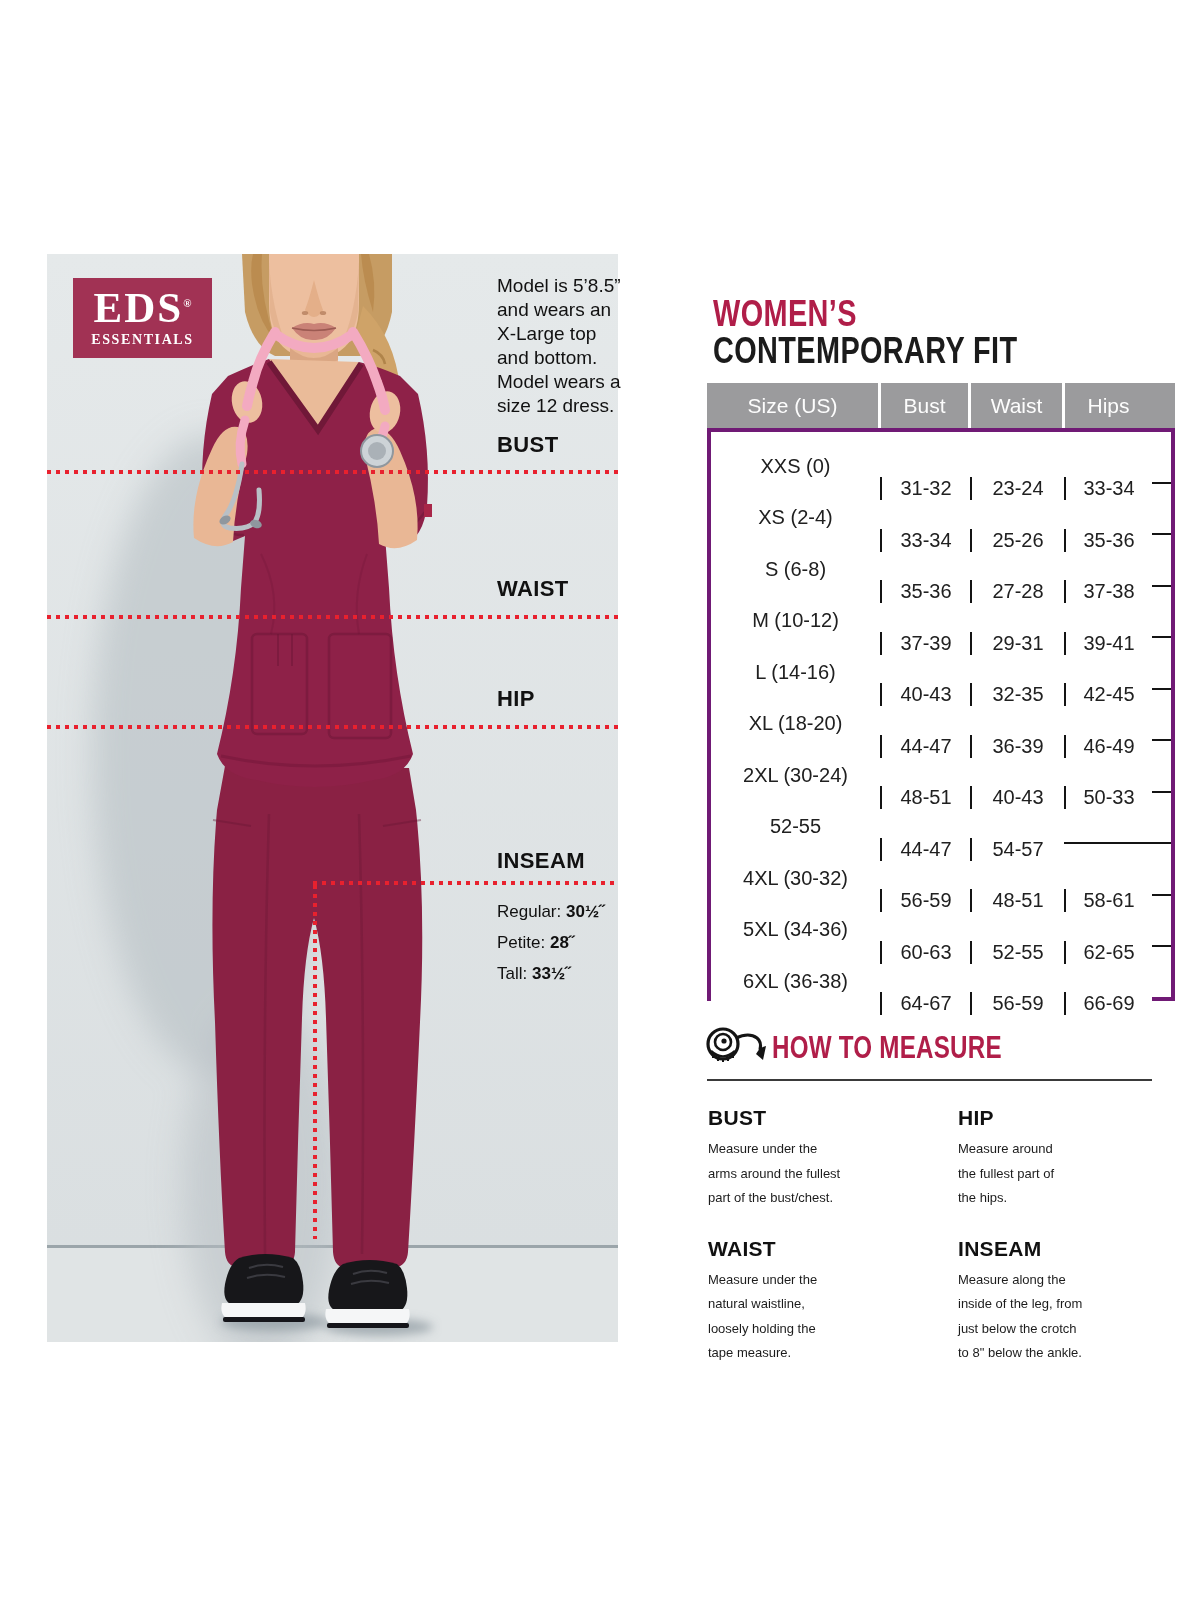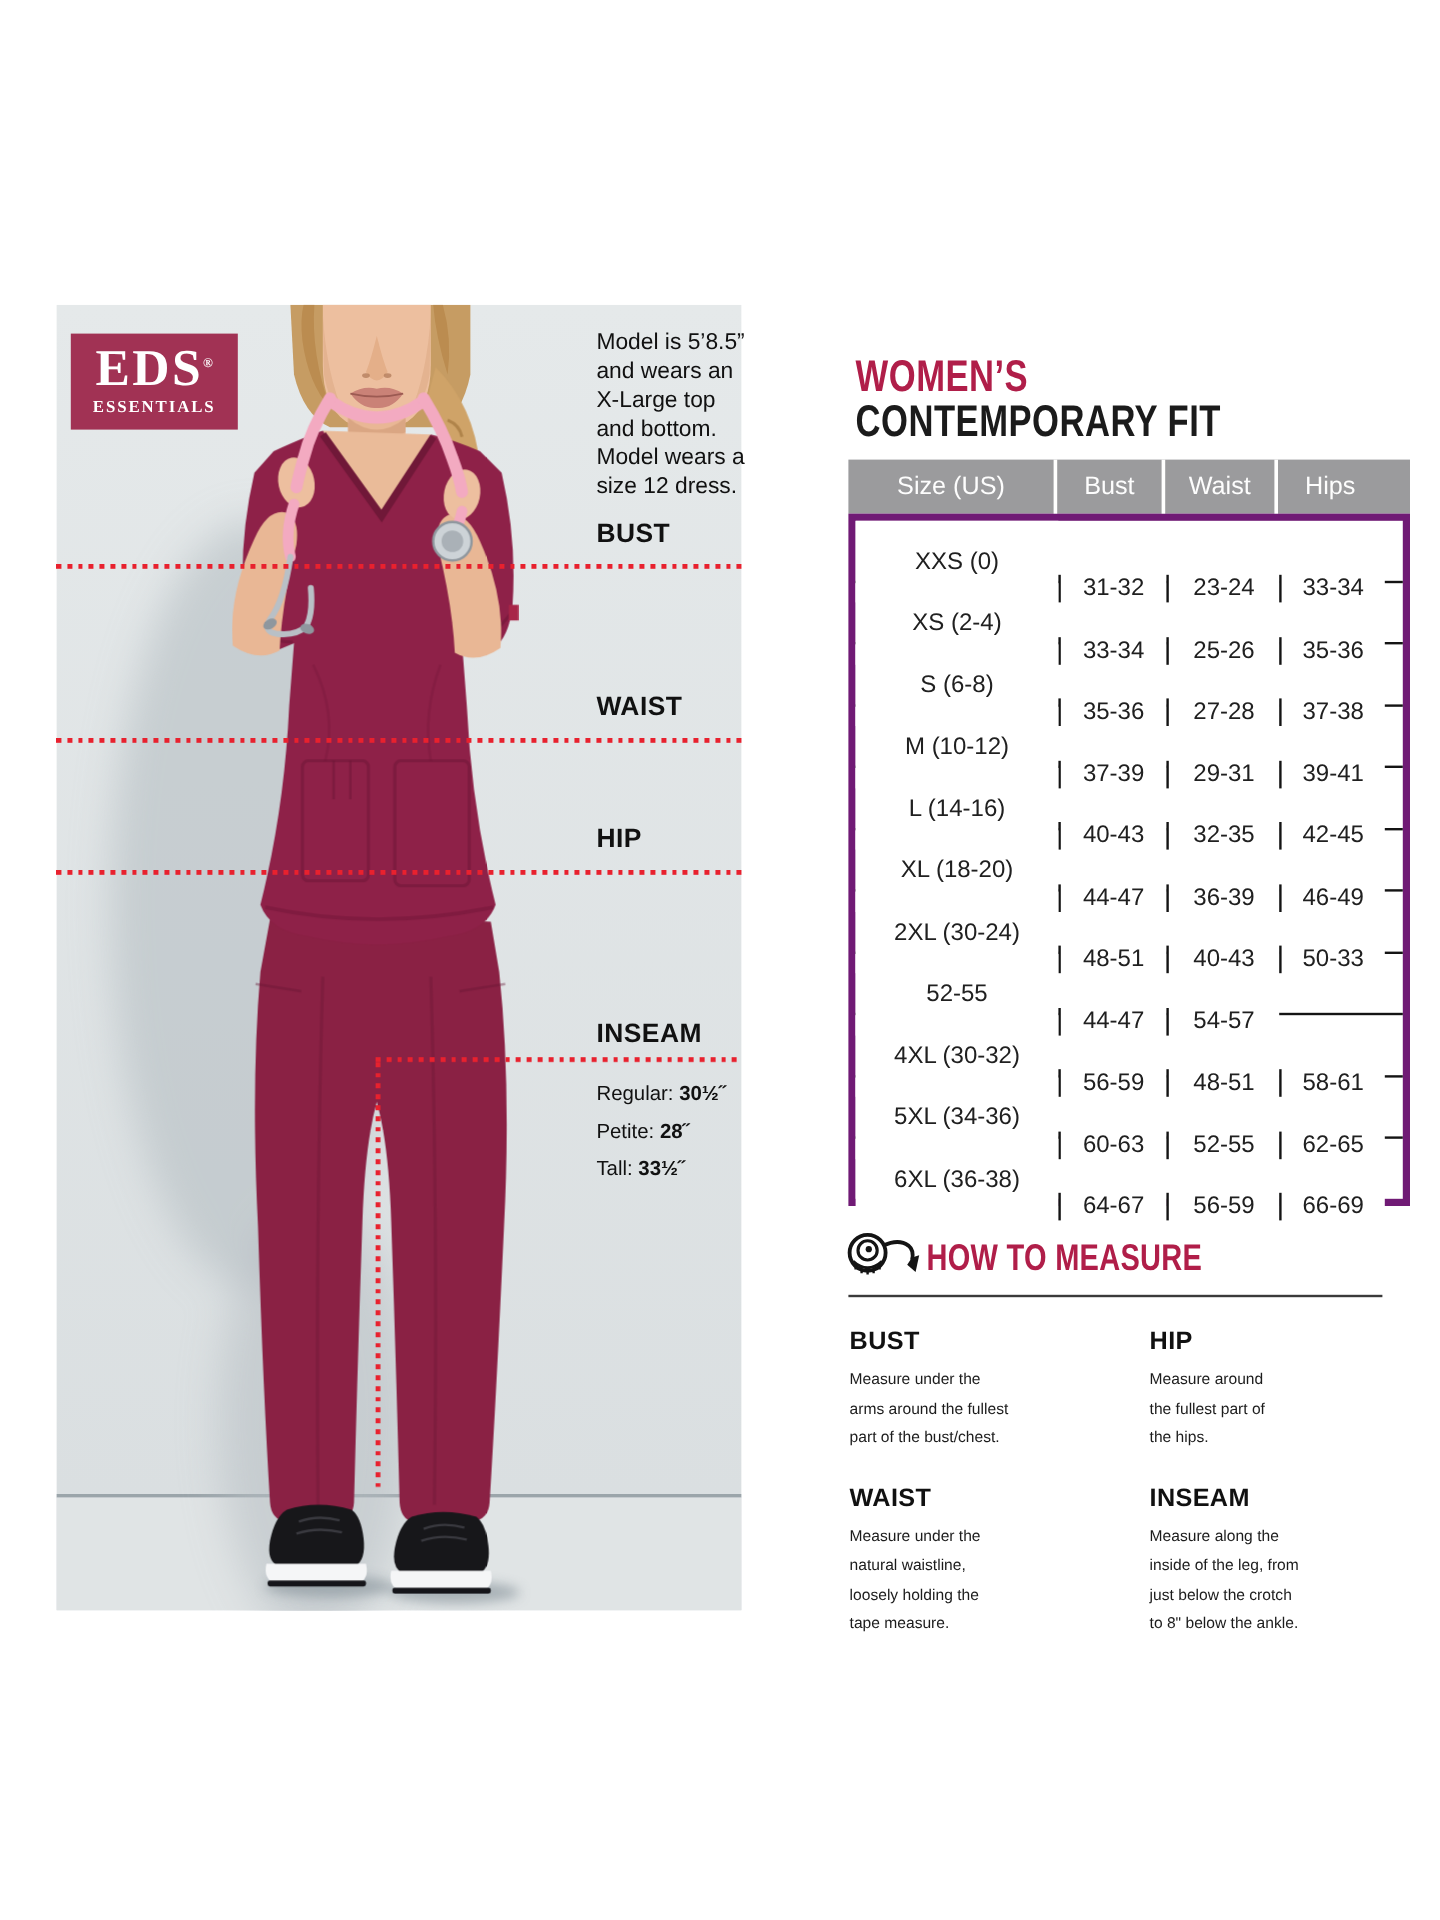--- a/index.html
+++ b/index.html
@@ -3,21 +3,21 @@
 <meta charset="utf-8">
 <style>
   html,body{margin:0;padding:0;background:#fff;}
   .page{position:relative;width:1200px;height:1600px;background:#ffffff;
         font-family:"Liberation Sans", sans-serif;overflow:hidden;}
 
   
   .photo{position:absolute;left:47px;top:254px;width:571px;height:1088px;}
   .scene{position:absolute;left:0;top:0;width:571px;height:1088px;display:block;}
 
-  .logo{position:absolute;left:12px;top:24px;width:139px;height:80px;background:#a13254;
+  .logo{position:absolute;left:26px;top:24px;width:139px;height:80px;background:#a13254;
         color:#fff;text-align:center;font-family:"Liberation Serif", serif;}
   .logo-eds{font-size:43px;font-weight:bold;letter-spacing:2px;line-height:1;margin-top:8px;}
   .logo-eds sup{font-size:11px;letter-spacing:0;}
   .logo-ess{font-size:14px;font-weight:bold;letter-spacing:1.6px;margin-top:3px;}
 
   .model-note{position:absolute;left:450px;top:20px;width:132px;font-size:19px;font-weight:normal;
               line-height:24px;color:#111;white-space:pre-line;}
 
   .guide-label{position:absolute;left:450px;font-size:22px;font-weight:bold;color:#111;letter-spacing:.4px;}
   .gl-bust{top:178px;} .gl-waist{top:322px;} .gl-hip{top:432px;} .gl-inseam{top:594px;}
@@ -36,21 +36,21 @@
   .title{position:absolute;left:713px;top:295px;line-height:37px;white-space:nowrap;}
   .title .t1, .title .t2{display:block;font-size:37px;font-weight:bold;transform:scaleX(.78);
         transform-origin:left center;letter-spacing:.5px;}
   .title .t1{color:#b01e49;}
   .title .t2{color:#1b1b1b;}
 
   .tbl{position:absolute;left:707px;top:383px;width:468px;font-size:20px;color:#202020;}
   .tbl-head{display:grid;grid-template-columns:171px 90px 94px 90px;height:45px;background:#9b9b9d;}
   .th{display:flex;align-items:center;justify-content:center;color:#fdfdfd;font-size:21px;}
   .th + .th{border-left:3px solid #fff;}
-  .tbl-body{border:6px solid #701a75;text-align:right;}
+  .tbl-body{border:4px solid #701a75;text-align:right;}
   .tr{display:grid;grid-template-columns:169px 90px 94px 88px;height:49.5px;}
   .tr + .tr{border-top:2px solid #141414;}
   .td{display:flex;align-items:center;justify-content:center;background:#fff;}
   .td + .td{border-left:2px solid #141414;margin-top:45px;}
 
   .htm-icon{position:absolute;left:705px;top:1024px;width:62px;height:44px;}
   .htm-title{position:absolute;left:772px;top:1030px;font-size:31px;font-weight:bold;color:#b01e49;
              transform:scaleX(.78);transform-origin:left top;white-space:nowrap;letter-spacing:.3px;}
   .divider{position:absolute;left:707px;top:1079px;width:445px;height:2px;background:#3a3a3a;}
 

